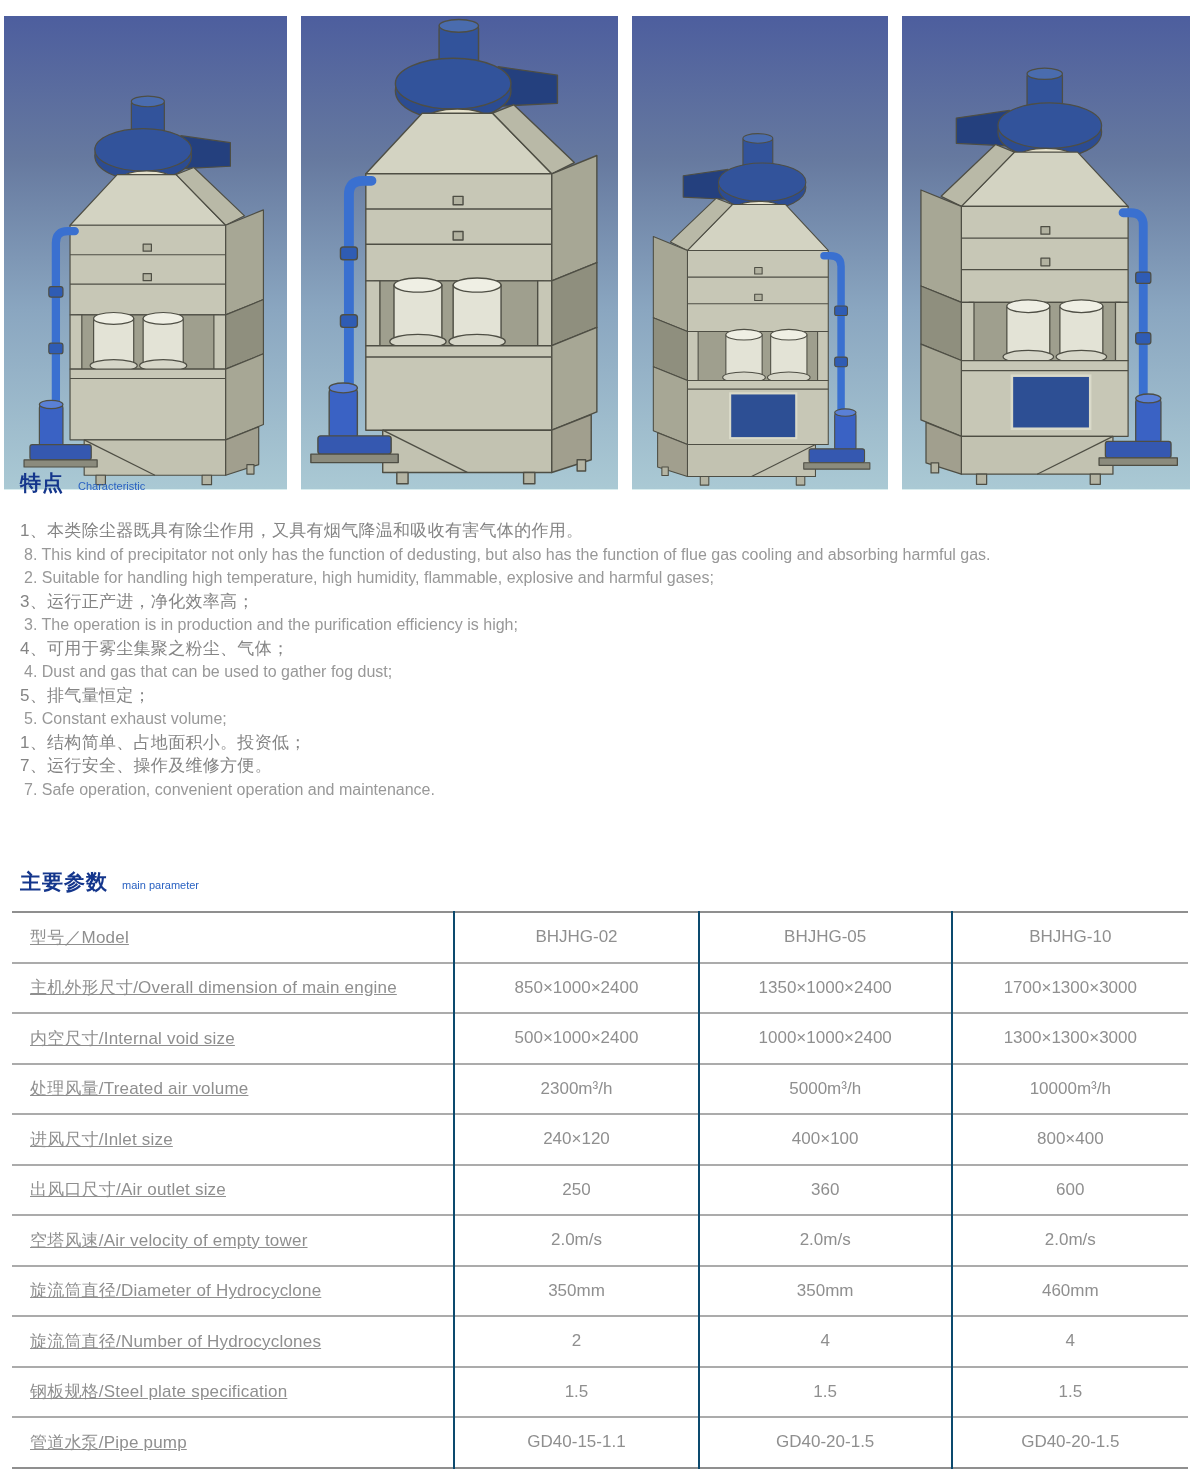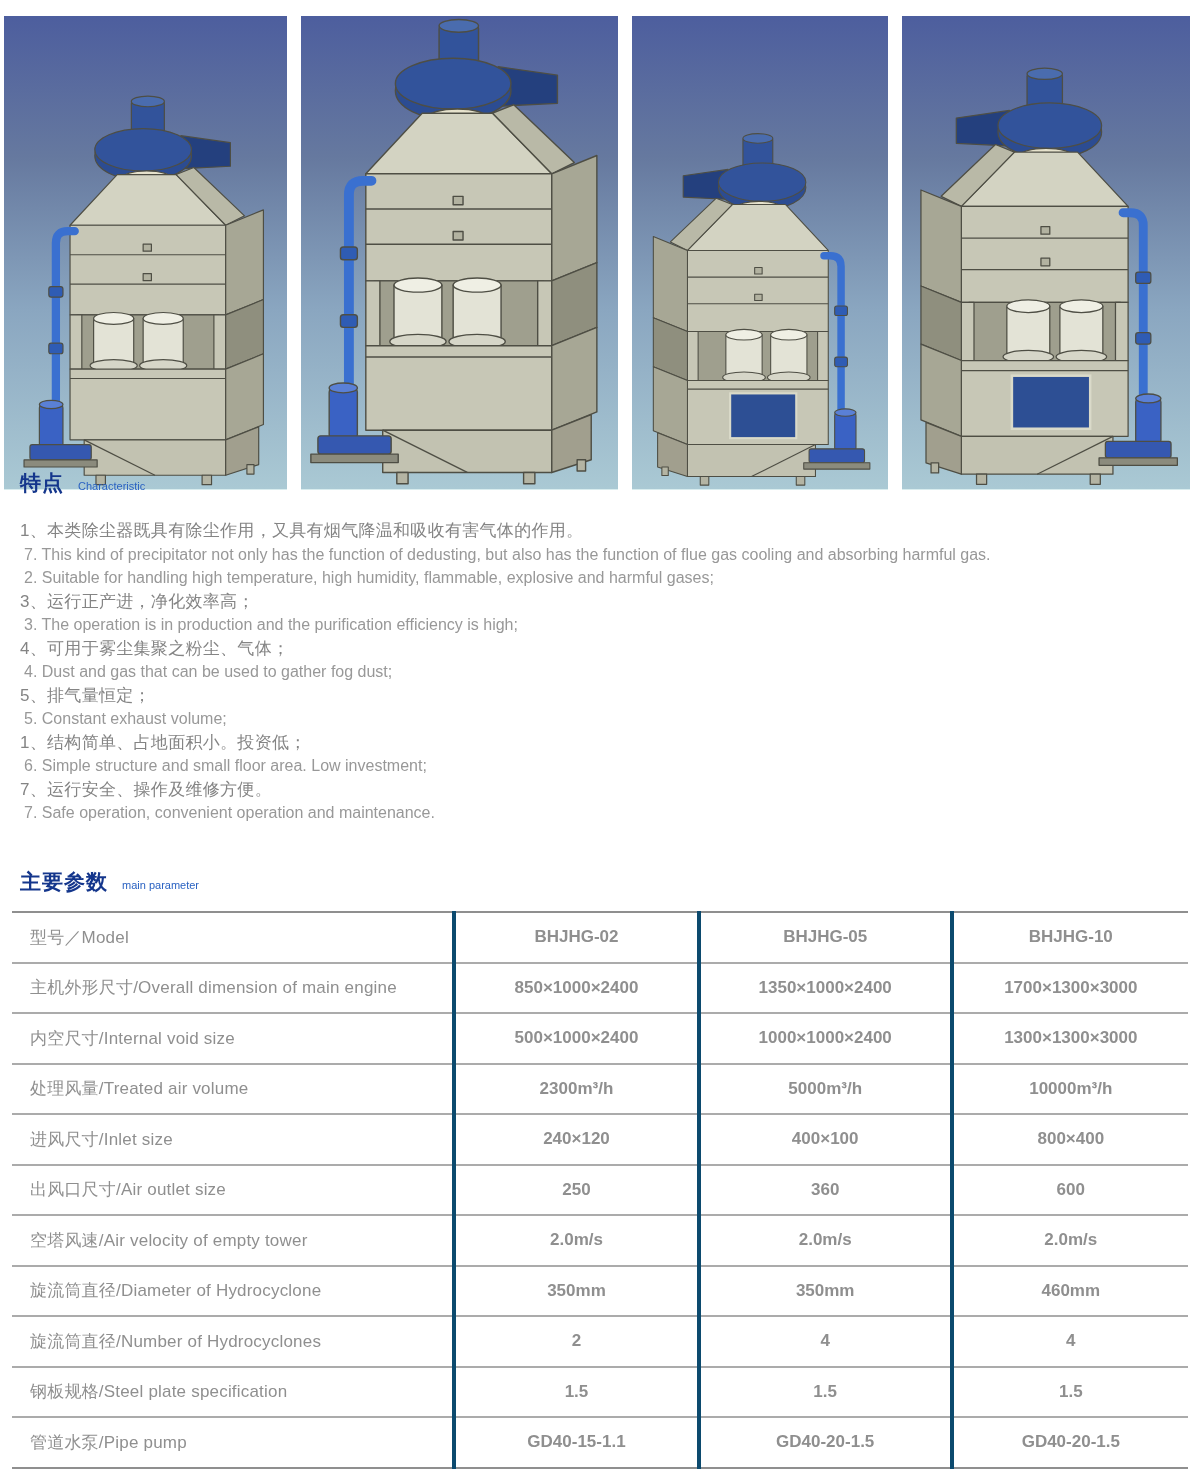--- a/index.html
+++ b/index.html
@@ -34,22 +34,22 @@
 
   
   .params { position:absolute; top:856px; left:12px; right:12px; }
   .param-table {
     width:100%; margin-top:15px; border-collapse:collapse; table-layout:fixed;
     border-top:2px solid #8f8f8f; border-bottom:2px solid #8f8f8f;
   }
   .param-table tr { height:50.5px; }
   .param-table tr + tr { border-top:2px solid #ababab; }
   .param-table td { font-size:17px; color:#8f8f8f; vertical-align:middle; }
-  td.lbl { text-align:left; padding-left:18px; letter-spacing:0.2px; }
-  td.val { text-align:center; border-left:4px solid #0c4a6e;font-weight:bold; }
+  td.lbl { text-align:left; padding-left:18px; letter-spacing:0.2px;text-decoration:underline; }
+  td.val { text-align:center; border-left:2px solid #0c4a6e; }
 </style>
 </head>
 <body>
 
 <svg width="0" height="0" style="position:absolute" aria-hidden="true">
   <defs>
     <g id="mc" stroke="#4e4e44" stroke-width="1" stroke-linejoin="round">
 
       <rect x="108" y="10" width="28" height="36" rx="3" fill="#32539b"></rect>
       <ellipse cx="122" cy="11" rx="14" ry="4.5" fill="#4a6cae"></ellipse>
@@ -135,30 +135,29 @@
     </figure>
   </div>
 
   <section class="chars">
     <div class="section-title">
       <span class="title-cn">特点</span>
       <span class="title-en">Characteristic</span>
     </div>
     <div class="char-list" id="char-list">
         <div class="char-cn">1、本类除尘器既具有除尘作用，又具有烟气降温和吸收有害气体的作用。</div>
-        <div class="char-en">7. This kind of precipitator not only has the function of dedusting, but also has the function of flue gas cooling and absorbing harmful gas.</div>
+        <div class="char-en">8. This kind of precipitator not only has the function of dedusting, but also has the function of flue gas cooling and absorbing harmful gas.</div>
         <div class="char-en">2. Suitable for handling high temperature, high humidity, flammable, explosive and harmful gases;</div>
         <div class="char-cn">3、运行正产进，净化效率高；</div>
         <div class="char-en">3. The operation is in production and the purification efficiency is high;</div>
         <div class="char-cn">4、可用于雾尘集聚之粉尘、气体；</div>
         <div class="char-en">4. Dust and gas that can be used to gather fog dust;</div>
         <div class="char-cn">5、排气量恒定；</div>
         <div class="char-en">5. Constant exhaust volume;</div>
         <div class="char-cn">1、结构简单、占地面积小。投资低；</div>
-        <div class="char-en">6. Simple structure and small floor area. Low investment;</div>
         <div class="char-cn">7、运行安全、操作及维修方便。</div>
         <div class="char-en">7. Safe operation, convenient operation and maintenance.</div>
       </div>
   </section>
 
   <section class="params">
     <div class="section-title" style="padding-left:8px">
       <span class="title-cn">主要参数</span>
       <span class="title-en">main parameter</span>
     </div>

